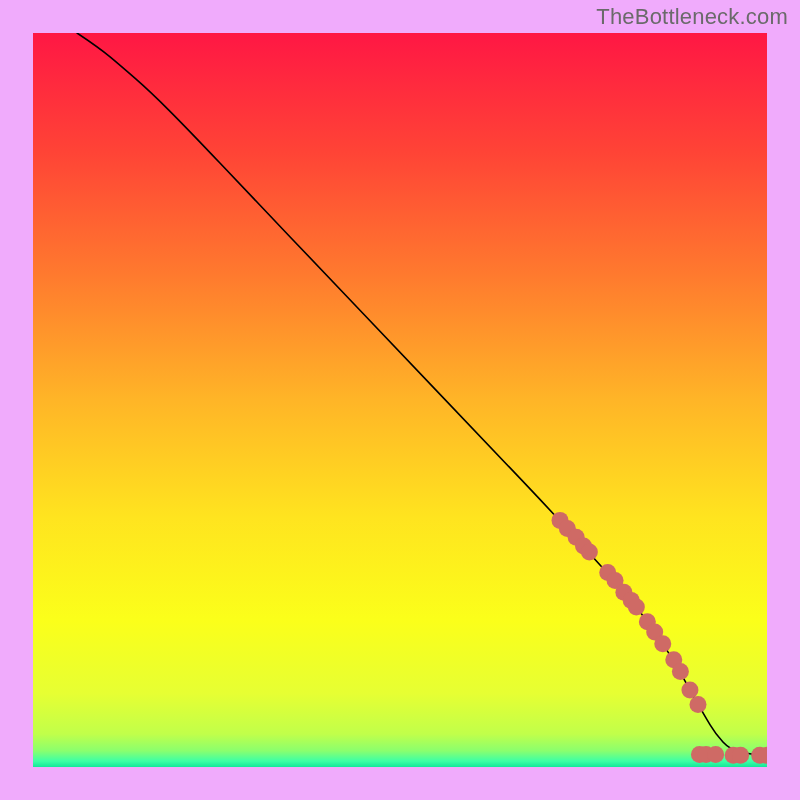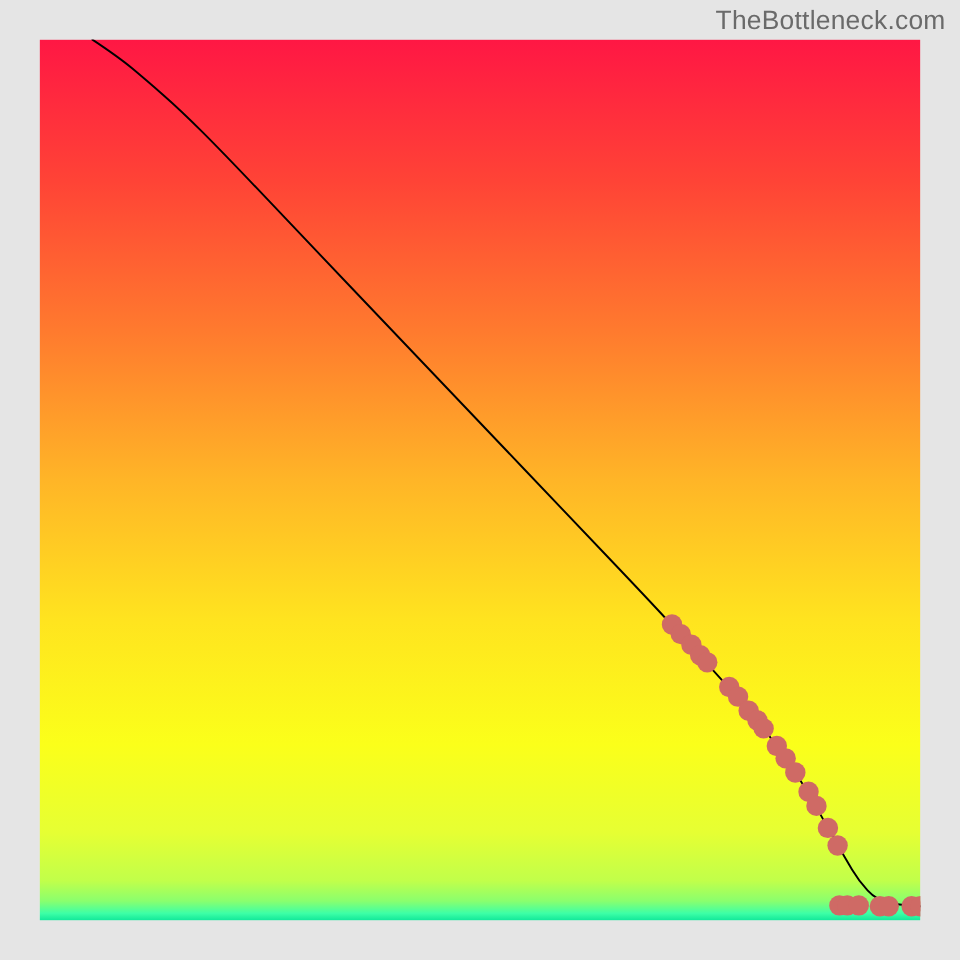--- a/index.html
+++ b/index.html
@@ -8,21 +8,21 @@
     width: 800px;
     height: 800px;
     background: #000;
     overflow: hidden;
     font-family: Arial, Helvetica, sans-serif;
   }
   .outer {
     position: relative;
     width: 800px;
     height: 800px;
-    background: #e5e5e5;
+    background: #f0abfc;
   }
   .watermark {
     position: absolute;
     top: 4px;
     right: 12px;
     color: #6a6a6a;
     font-size: 22px;
     font-weight: 500;
     letter-spacing: 0.2px;
     font-family: Arial, Helvetica, sans-serif;

